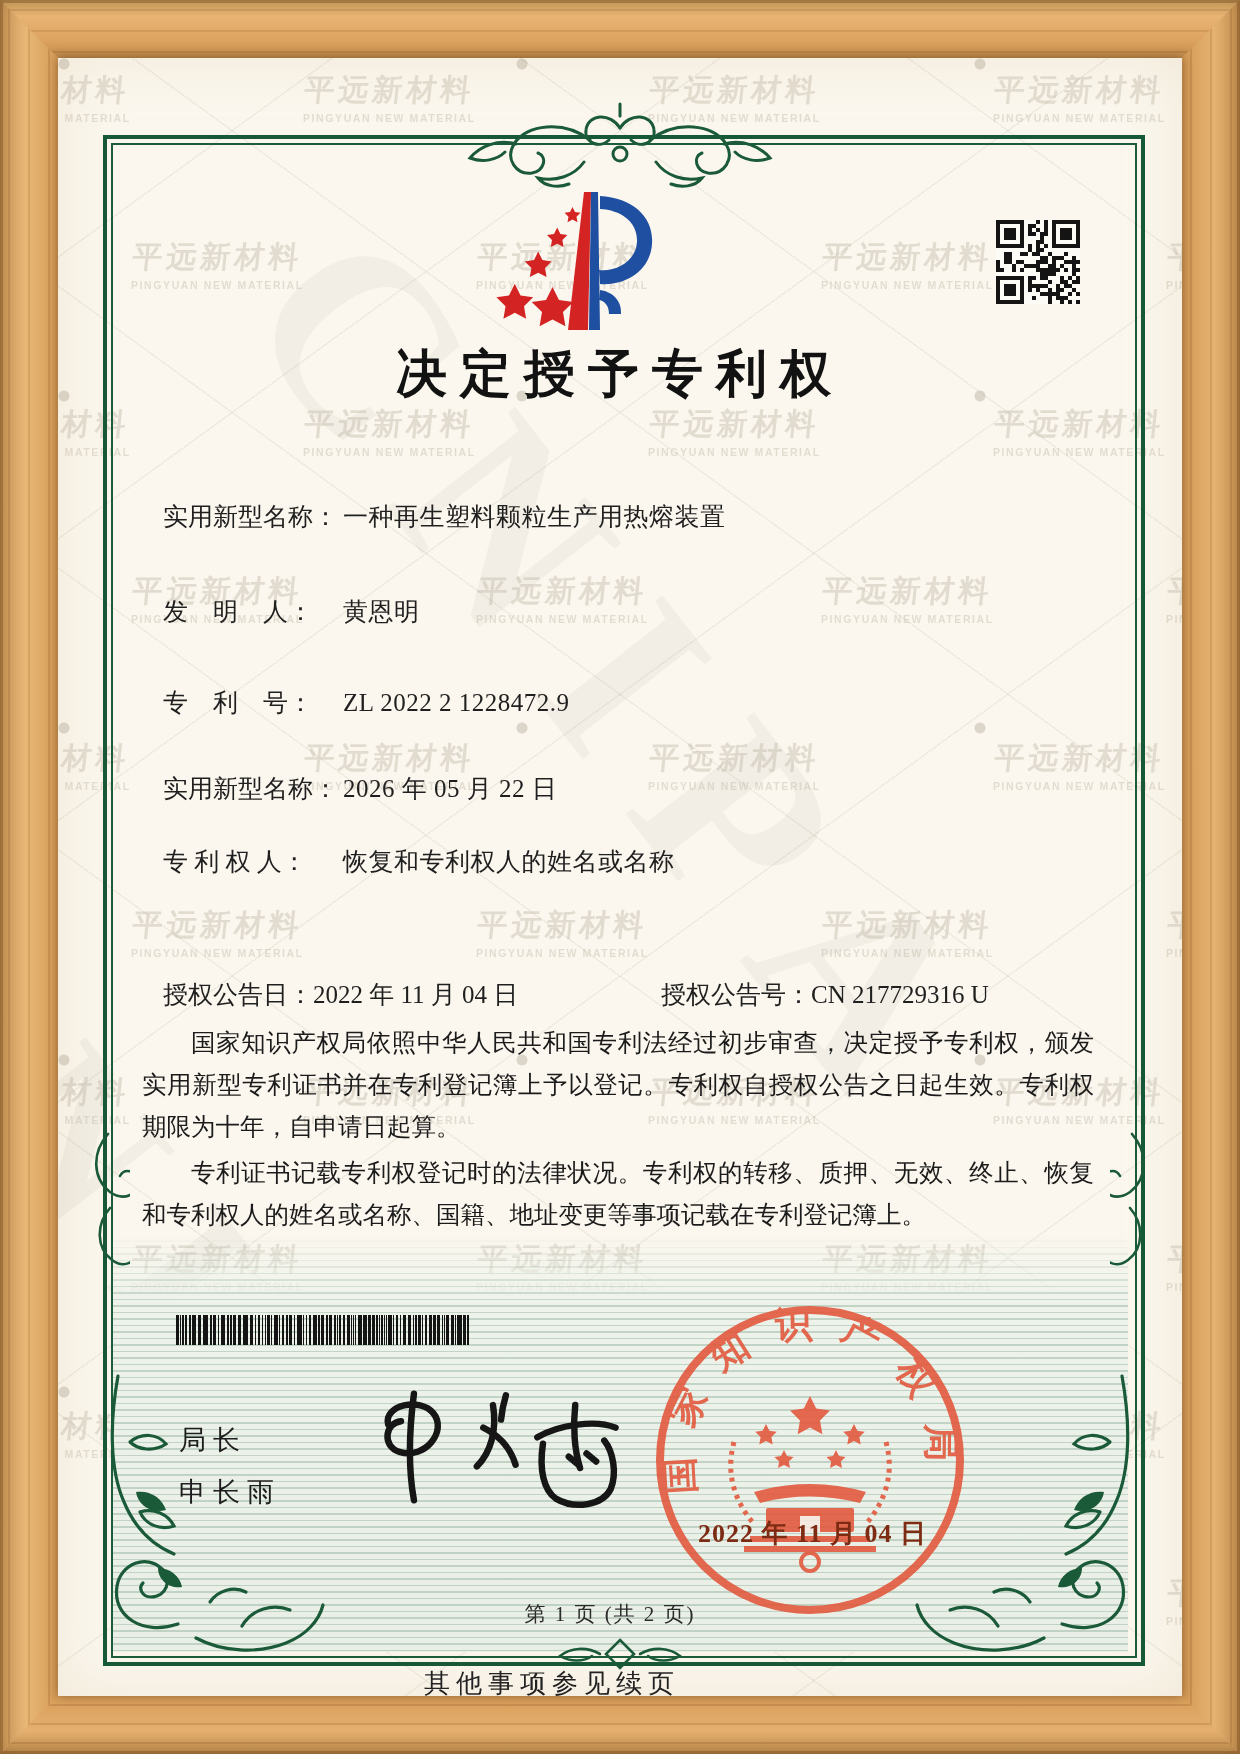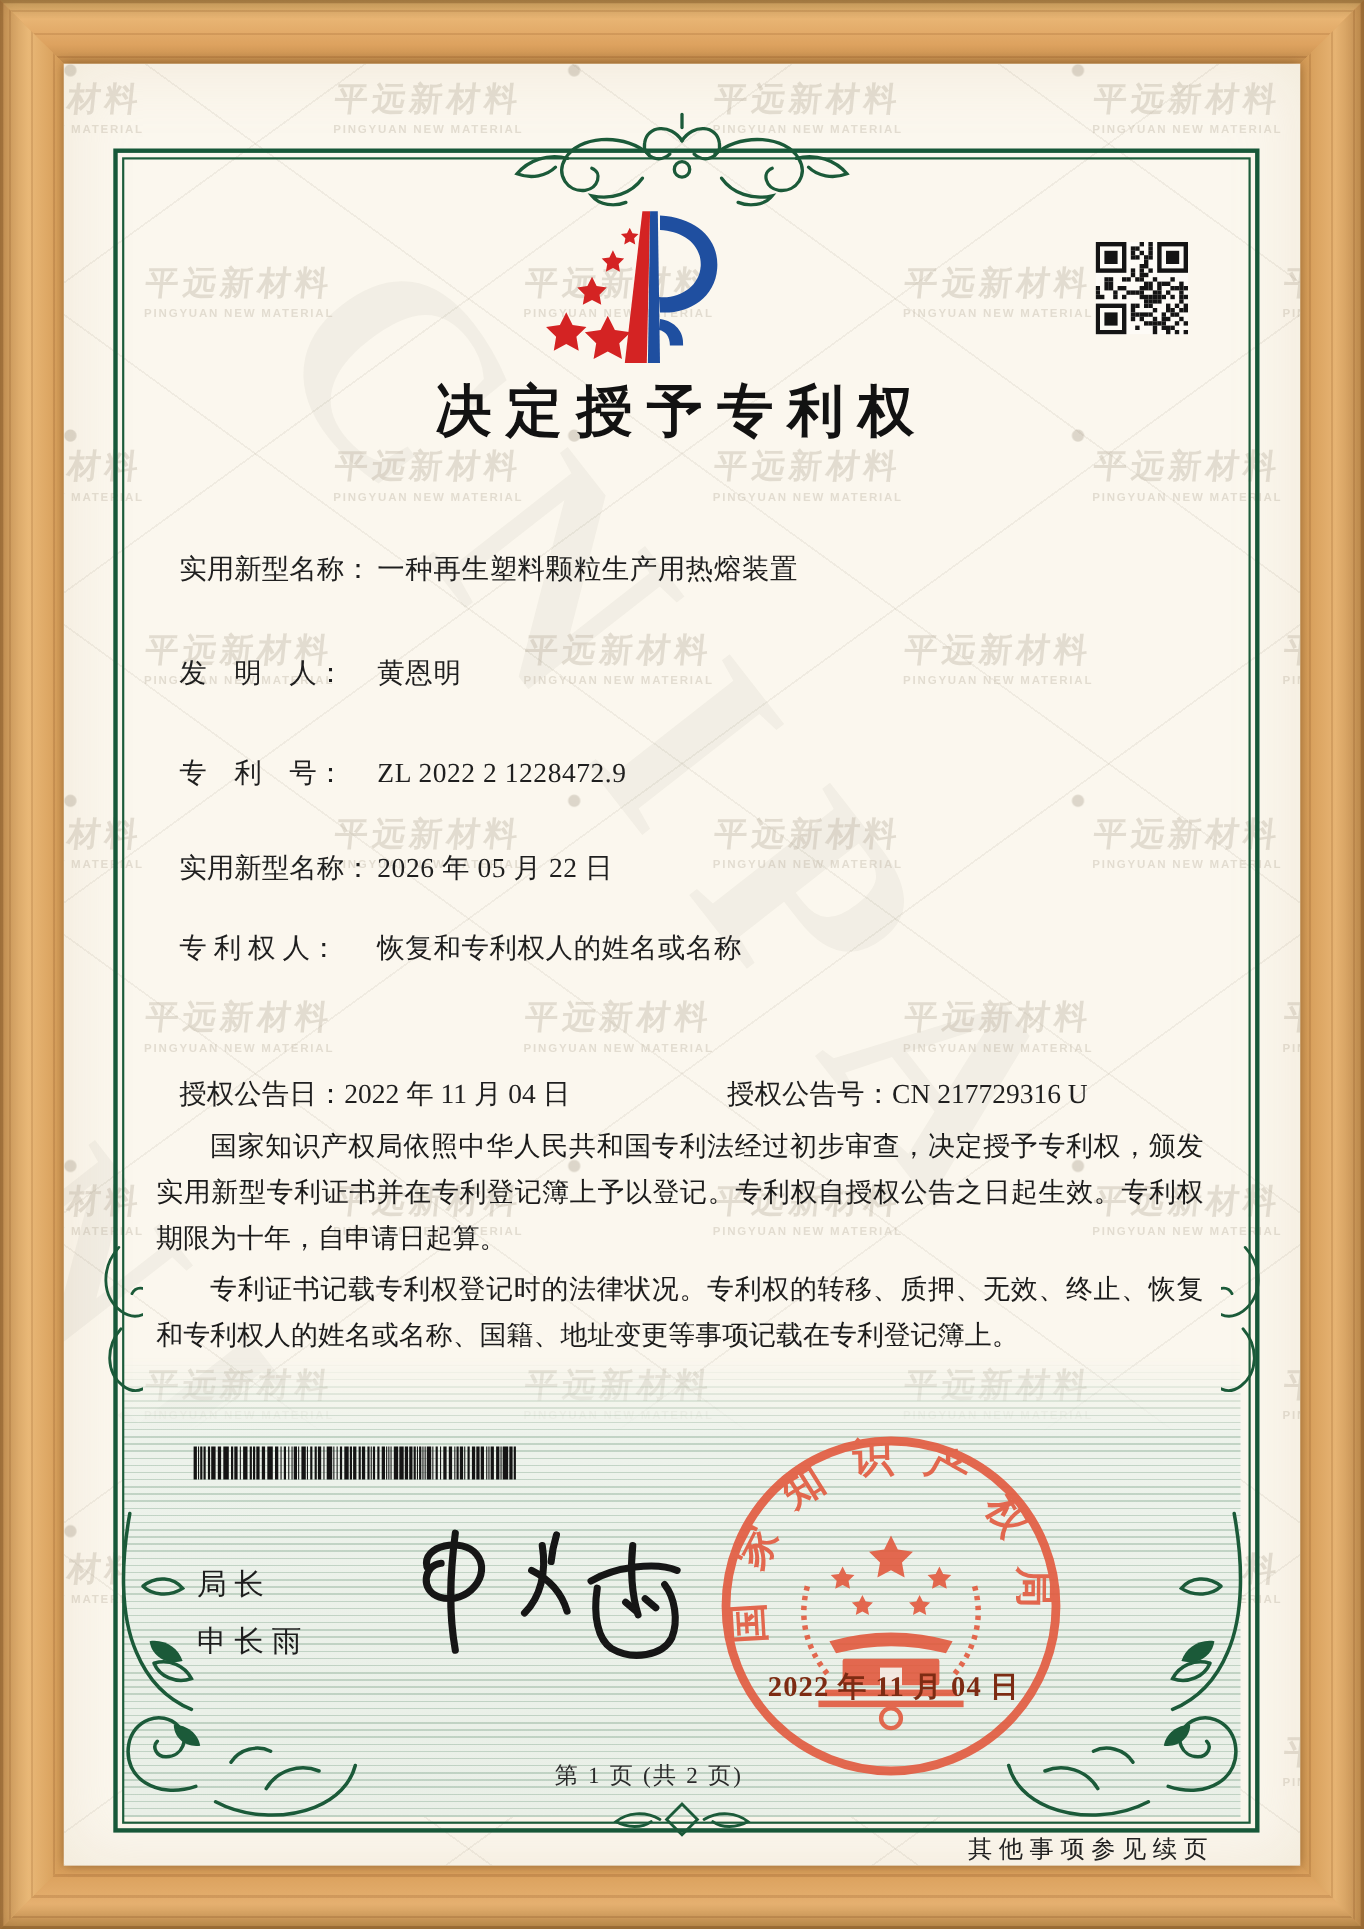--- a/index.html
+++ b/index.html
@@ -76,22 +76,22 @@
   .grant-right{left:633px;top:978px;font-size:25px;margin-left:28px;}
   .para{position:absolute;left:142px;width:952px;font-size:24.5px;line-height:42px;
         text-align:justify;text-indent:2em;color:#1b1b1b;}
   .barcode{position:absolute;left:176px;top:1315px;width:298px;height:30px;}
   .barcode div{display:inline-block;height:30px;vertical-align:top;}
   .director{position:absolute;left:179px;font-size:27px;letter-spacing:7px;color:#1d1d1d;
             font-family:"Liberation Sans","DejaVu Sans",sans-serif;}
   .seal-date{position:absolute;left:698px;top:1516px;font-size:26px;font-weight:bold;
              color:#7d2b13;letter-spacing:1px;white-space:pre;}
   .page-info{left:103px;width:974px;top:1600px;text-align:center;font-size:21px;
-             letter-spacing:2px;color:#2a2a2a;}
-  .footer-note{left:0;width:1104px;top:1666px;text-align:right;font-size:22px;
+             letter-spacing:2px;color:#2a2a2a;padding-left:20px;}
+  .footer-note{left:0;width:1104px;top:1666px;text-align:center;font-size:26px;
                letter-spacing:6px;color:#222;}
   svg{display:block;}
 </style>
 </head>
 <body>
 
 <div id="page">
 
   <div class="plank plank-top"></div>
   <div class="plank plank-bottom"></div>

